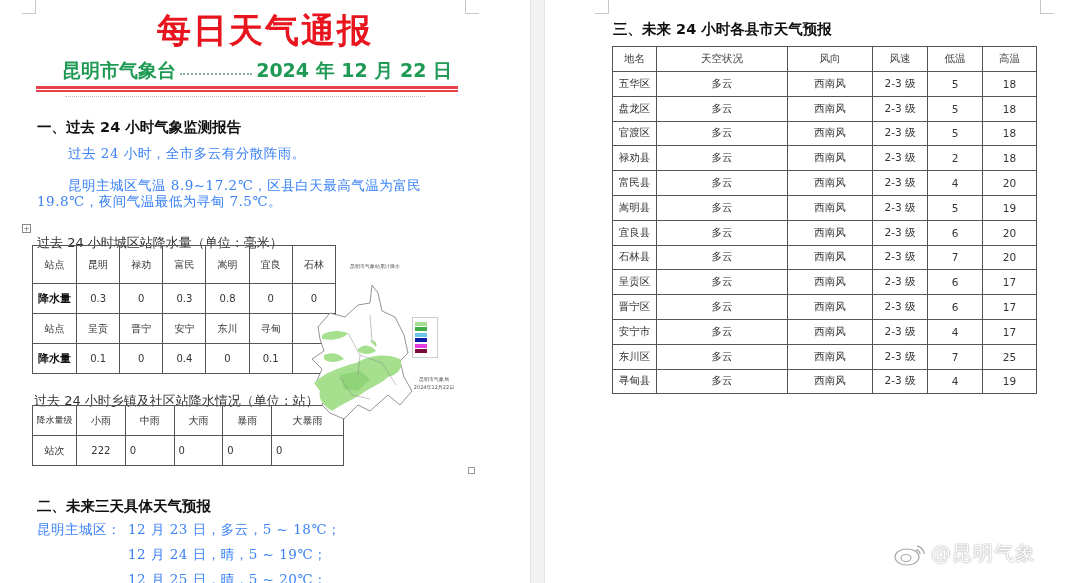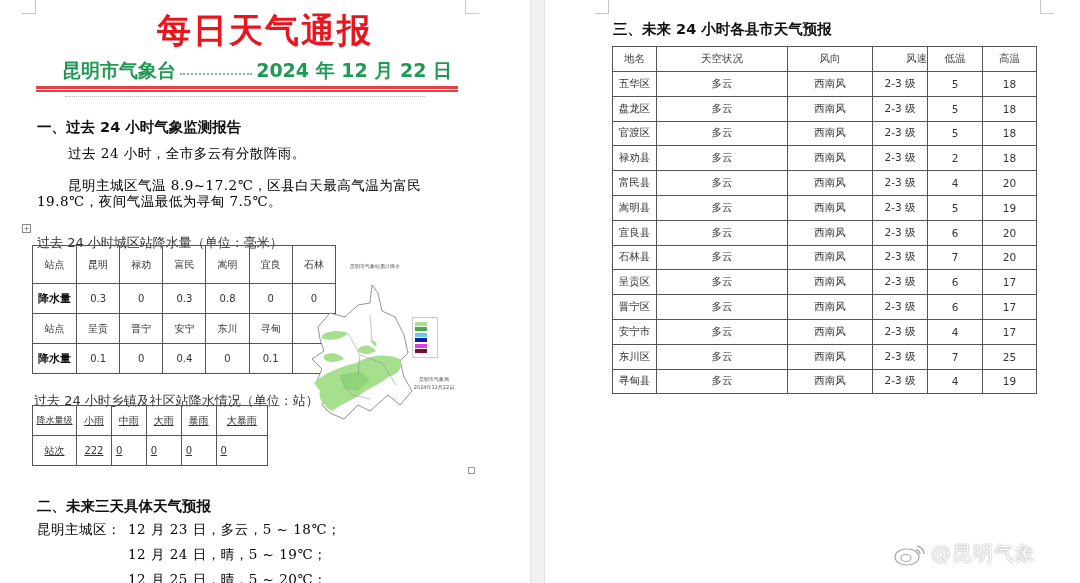--- a/index.html
+++ b/index.html
@@ -16,21 +16,21 @@
   .corner.tr { border-left-width: 1px; border-bottom-width: 1px; }
 
   
   .masthead { position: absolute; left: 0; width: 530px; top: 8px; text-align: center; color: #e8141e; font-size: 34px; font-weight: bold; font-family: "DejaVu Serif", serif; letter-spacing: 2px; }
   .subhead { position: absolute; left: 46px; top: 58px; width: 390px; display: flex; align-items: center; color: #1f9a55; font-weight: bold; font-size: 19px; font-family: "DejaVu Sans", sans-serif; margin-left: 16px; }
   .subhead .dots { flex: 1; border-bottom: 2px dotted #8aa; margin: 0 4px; height: 8px; }
   .redrule { position: absolute; left: 36px; top: 86px; width: 422px; height: 6px; border-top: 3px solid #e8404a; border-bottom: 2px solid #e8404a; }
   .dotrule { position: absolute; left: 65px; top: 96px; width: 360px; border-bottom: 1px dotted #bbb; }
 
   .h1 { position: absolute; font-family: "DejaVu Sans", sans-serif; font-weight: bold; font-size: 14.5px; color: #111; }
-  .para { position: absolute; font-size: 13.5px; color: #000000; line-height: 26px; letter-spacing: 0.5px; }
+  .para { position: absolute; font-size: 13.5px; color: #3b82f6; line-height: 26px; letter-spacing: 0.5px; }
 
   .caption { position: absolute; font-size: 13px; color: #333; font-family: "DejaVu Sans", sans-serif; }
 
   table.grid { position: absolute; border-collapse: collapse; font-size: 10px; font-family: "DejaVu Sans", sans-serif; color: #333; }
   table.grid td { border: 1px solid #555; text-align: center; vertical-align: middle; }
   table.grid td.hd { font-weight: bold; font-size: 11px; color: #111; }
 
   
   .map { position: absolute; left: 300px; top: 255px; width: 170px; height: 170px; }
   .map-title { position: absolute; left: 30px; top: 8px; width: 90px; font-size: 5px; color: #555; text-align: center; font-family: "DejaVu Sans", sans-serif; }
@@ -106,21 +106,21 @@
       <td>0</td>
       <td>0.4</td>
       <td>0</td>
       <td>0.1</td>
       <td></td>
     </tr>
   </tbody>
     </table>
 
   <div class="caption" style="left:34px; top:392px;">过去 24 小时乡镇及社区站降水情况（单位：站）</div>
-  <table class="grid" style="left:32px; top:405px; width:236px;text-decoration:underline;">
+  <table class="grid" style="left:32px; top:405px; width:312px;">
     <tbody>
         <tr style="height:30px;">
       <td style="width:44px; font-size:9px; line-height:11px;">降水量级</td>
       <td>小雨</td>
       <td>中雨</td>
       <td>大雨</td>
       <td>暴雨</td>
       <td>大暴雨</td>
     </tr>
     <tr style="height:30px;">
@@ -182,21 +182,21 @@
 </div>
 
 <div class="h1" style="left:613px; top:20px;">三、未来 24 小时各县市天气预报</div>
 
 <table class="fc">
   <tbody>
       <tr class="head">
     <td style="width:44px;">地名</td>
     <td style="width:131px;">天空状况</td>
     <td style="width:85px;text-align:center;">风向</td>
-    <td style="width:55px;text-align:right;">风速</td>
+    <td style="width:55px;">风速</td>
     <td style="width:55px;">低温</td>
     <td style="width:54px;">高温</td>
   </tr>
   <tr>
         <td>五华区</td>
         <td>多云</td>
         <td>西南风</td>
         <td>2-3 级</td>
         <td>5</td>
         <td>18</td>

